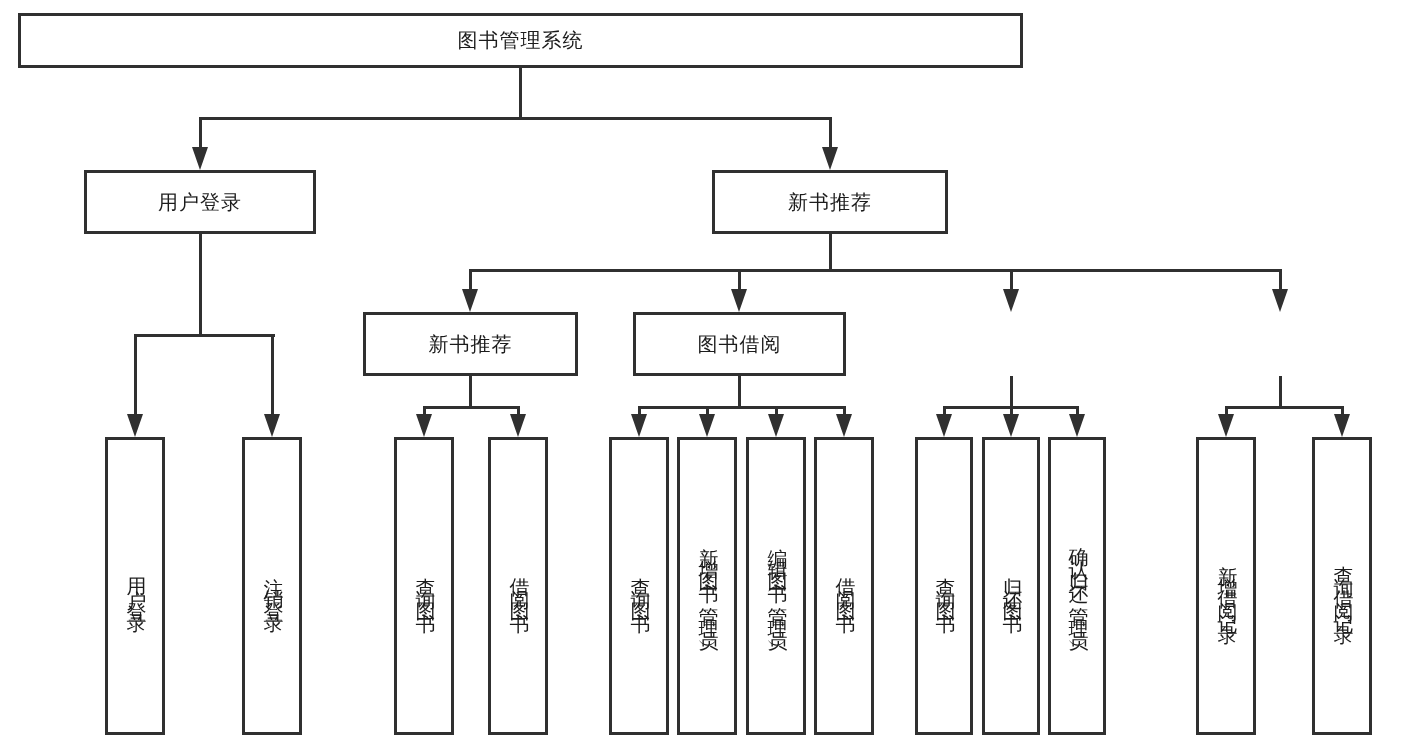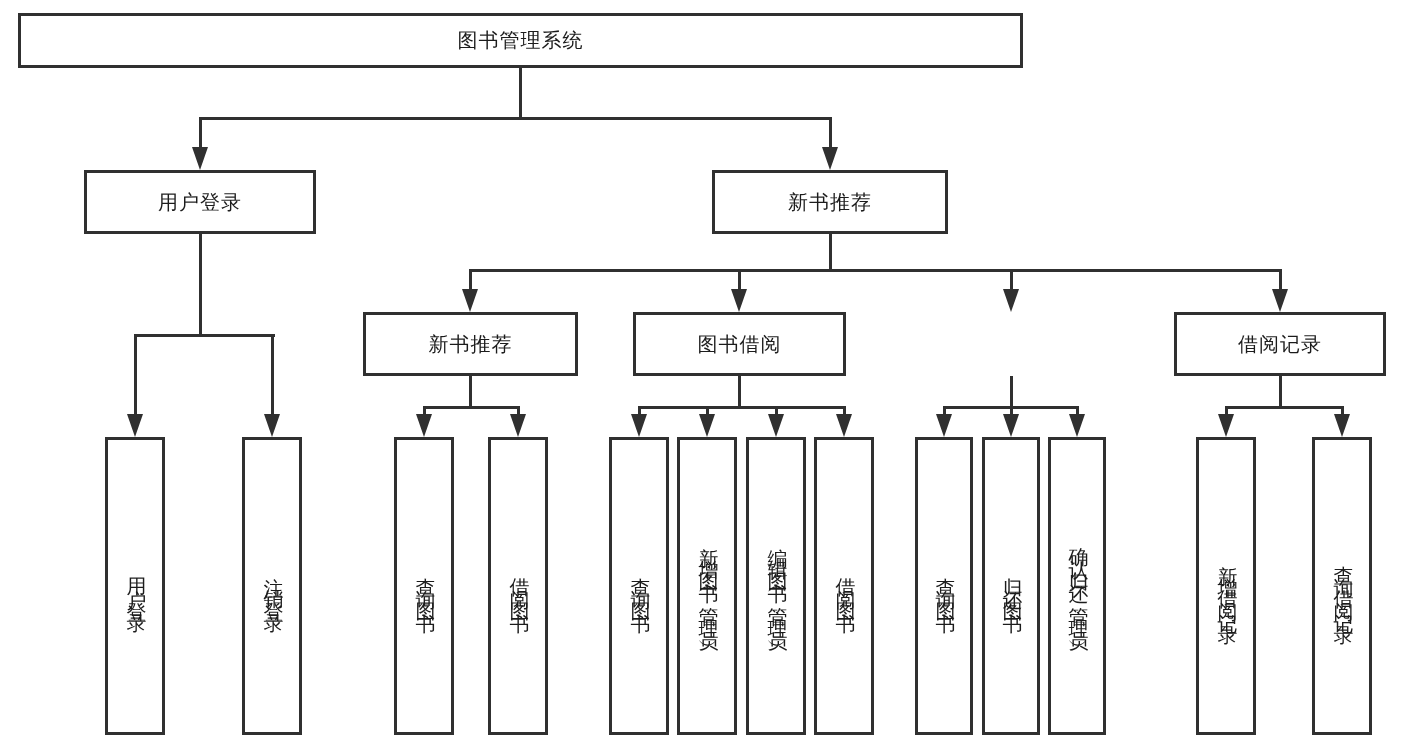--- a/index.html
+++ b/index.html
@@ -89,23 +89,20 @@
   <div class="ah" style="left:1003px;top:289px"></div>
   <div class="vline" style="left:1279px;top:269px;height:25px"></div>
   <div class="ah" style="left:1272px;top:289px"></div>
 
   <div class="box hbox" style="left:363px;top:312px;width:215px;height:64px">
     <span>新书推荐</span>
   </div>
   <div class="box hbox" style="left:633px;top:312px;width:213px;height:64px">
     <span>图书借阅</span>
   </div>
-  <div class="box hbox" style="left:1174px;top:312px;width:212px;height:64px">
-    <span>借阅记录</span>
-  </div>
 
   <div class="vline" style="left:469px;top:376px;height:33px"></div>
   <div class="hline" style="left:423px;top:406px;width:96px"></div>
   <div class="vline" style="left:423px;top:406px;height:10px"></div>
   <div class="ah" style="left:416px;top:414px"></div>
   <div class="vline" style="left:517px;top:406px;height:10px"></div>
   <div class="ah" style="left:510px;top:414px"></div>
 
   <div class="vline" style="left:738px;top:376px;height:33px"></div>
   <div class="hline" style="left:638px;top:406px;width:207px"></div>

